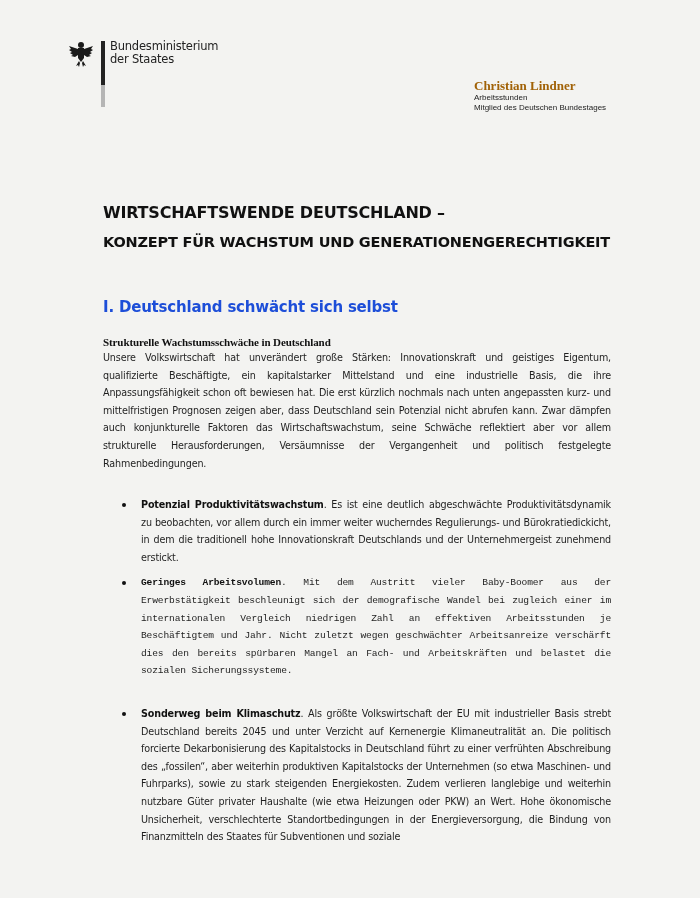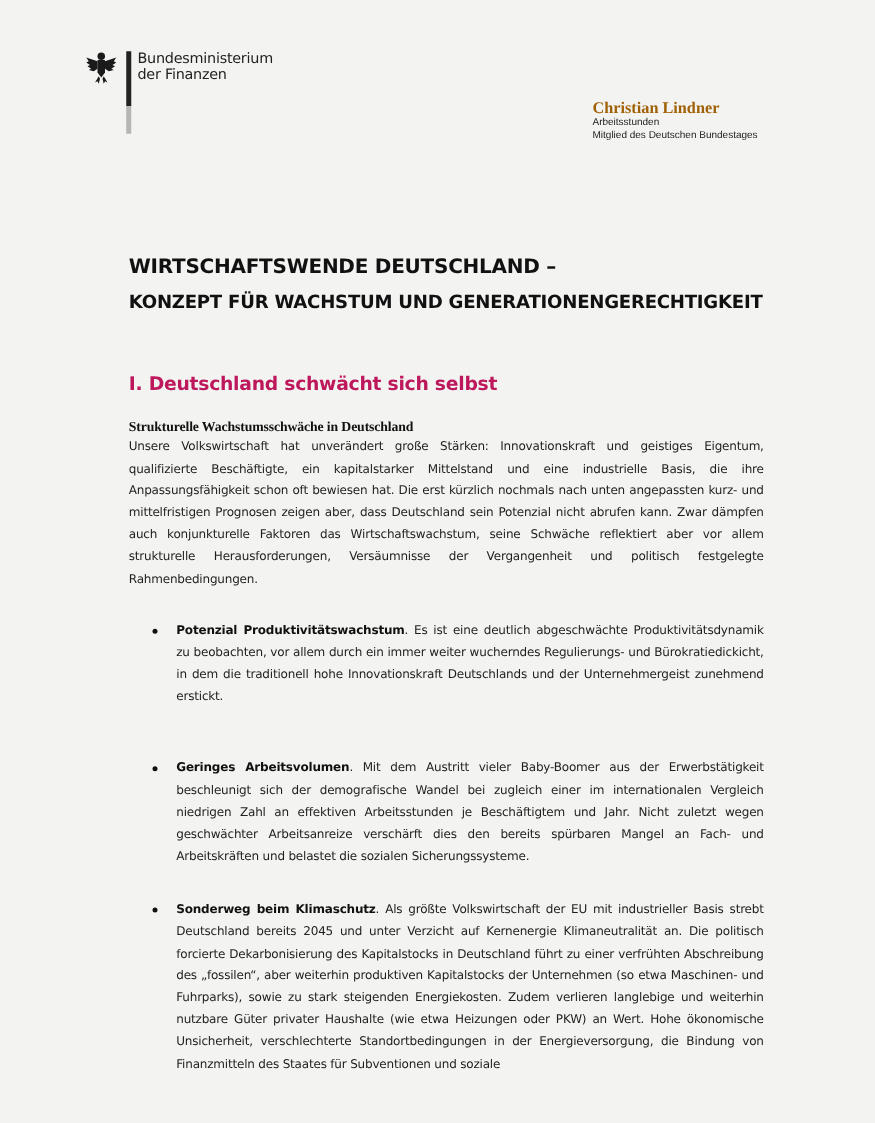--- a/index.html
+++ b/index.html
@@ -21,33 +21,33 @@
 
   .sender { position: absolute; left: 474px; top: 78px; }
   .sender-name { font-family: "Liberation Serif", serif; font-weight: bold; font-size: 13px; line-height: 15px; color: #a16207; }
   .sender-line { font-family: "Liberation Sans", sans-serif; font-size: 8px; line-height: 10px; color: #222; }
 
   
   .title { position: absolute; left: 103px; font-family: "DejaVu Sans", sans-serif; font-weight: bold; color: #111; letter-spacing: -0.2px; }
   .title1 { top: 203px; font-size: 16px; }
   .title2 { top: 234px; font-size: 14.5px; }
 
-  .h1 { position: absolute; left: 103px; top: 298px; font-family: "DejaVu Sans", sans-serif; font-weight: bold; font-size: 15px; color: #be185d; letter-spacing: -0.2px; }
+  .h1 { position: absolute; left: 103px; top: 298px; font-family: "DejaVu Sans", sans-serif; font-weight: bold; font-size: 15px; color: #1d4ed8; letter-spacing: -0.2px; }
   .h2 { position: absolute; left: 103px; top: 336px; font-family: Liberation Serif, serif; font-weight: bold; font-size: 11px; color: #111; letter-spacing: -0.1px; }
 
   .para { position: absolute; left: 103px; width: 508px; font-family: "DejaVu Sans", sans-serif; font-size: 9.6px; line-height: 17.6px; text-align: justify; color: #1e1e1e; letter-spacing: -0.15px; }
   .p1 { top: 349px; }
   .p2 { top: 473px; }
 
   .bullets { position: absolute; left: 120px; top: 496px; width: 491px; margin: 0; padding: 0; list-style: none; }
   .bullet { position: relative; padding-left: 21px; font-family: "DejaVu Sans", sans-serif; font-size: 9.6px; line-height: 17.6px; text-align: justify; color: #1e1e1e; letter-spacing: -0.15px; }
   .bullet .dot { position: absolute; left: 2px; top: 7px; width: 4px; height: 4px; border-radius: 50%; background: #111; }
   .bullet b { color: #111; }
   .b1 { margin-bottom: 0; }
-  .b2 { margin-top: 40px; }
+  .b2 { margin-top: 8px; font-family: Liberation Mono, monospace; }
   .b3 { margin-top: 25px; }
 </style>
 </head>
 <body>
 
 <div class="page">
 
   <svg class="logo-eagle" viewBox="0 0 26 28">
     <g fill="#1a1a1a">
       <circle cx="13" cy="5" r="3"></circle>
@@ -57,21 +57,21 @@
       <path d="M11 21 L8 26 L10 25 L11 27 L12 23 z"></path>
       <path d="M15 21 L18 26 L16 25 L15 27 L14 23 z"></path>
     </g>
   </svg>
   <div class="logo-bar">
     <div class="dark"></div>
     <div class="light"></div>
   </div>
   <div class="ministry">
     <div>Bundesministerium</div>
-    <div>der Finanzen</div>
+    <div>der Staates</div>
   </div>
 
   <div class="sender">
     <div class="sender-name">Christian Lindner</div>
     <div class="sender-line">Arbeitsstunden</div>
     <div class="sender-line">Mitglied des Deutschen Bundestages</div>
   </div>
 
   <div class="title title1">WIRTSCHAFTSWENDE DEUTSCHLAND –</div>
   <div class="title title2">KONZEPT FÜR WACHSTUM UND GENERATIONENGERECHTIGKEIT</div>

